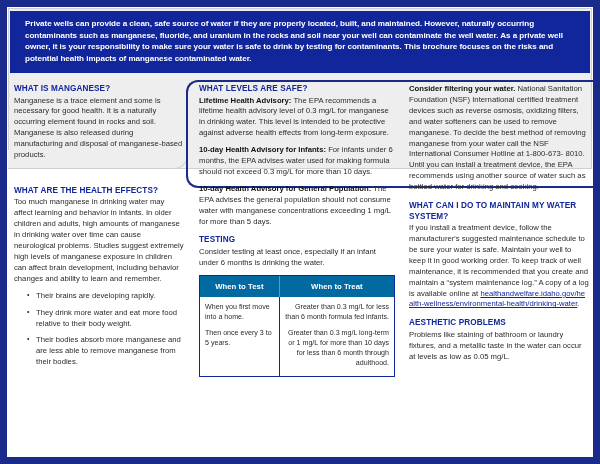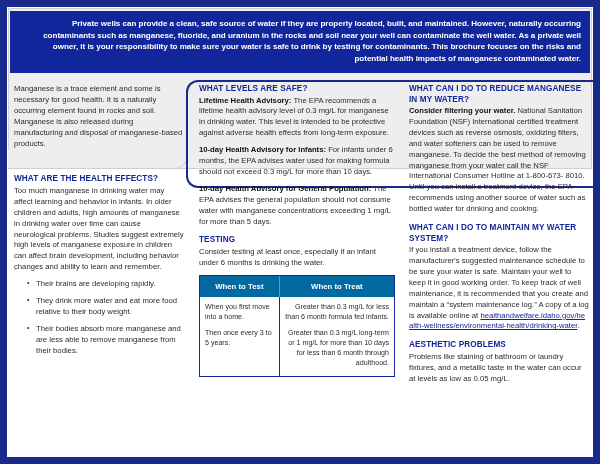--- a/index.html
+++ b/index.html
@@ -49,22 +49,21 @@
 
   
   .intro {
     position: absolute;
     left: 10px;
     top: 11px;
     width: 580px;
     height: 62px;
     background: #12269b;
     box-sizing: border-box;
-    padding: 7px 9px 0 9px;
-    text-align: right;
+    padding: 7px 9px 0 15px;
   }
   .intro p {
     margin: 0;
     color: #ffffff;
     font-size: 8.1px;
     line-height: 11.6px;
     font-weight: bold;
     letter-spacing: -0.05px;
   }
 
@@ -208,20 +207,21 @@
   <div class="grey-corner"></div>
   <div class="blue-bracket"></div>
 
   <div class="intro">
     <p>Private wells can provide a clean, safe source of water if they are properly located, built, and maintained. However, naturally occurring contaminants such as manganese, fluoride, and uranium in the rocks and soil near your well can contaminate the well water. As a private well owner, it is your responsibility to make sure your water is safe to drink by testing for contaminants. This brochure focuses on the risks and potential health impacts of manganese contaminated water.</p>
   </div>
 
   <div class="cols">
 
     <div class="col col-left">
+      <h2 class="sec">WHAT IS MANGANESE?</h2>
       <p class="body">Manganese is a trace element and some is necessary for good health. It is a naturally occurring element found in rocks and soil. Manganese is also released during manufacturing and disposal of manganese-based products.</p>
 
       <div style="height:19px"></div>
 
       <h2 class="sec">WHAT ARE THE HEALTH EFFECTS?</h2>
       <p class="body">Too much manganese in drinking water may affect learning and behavior in infants. In older children and adults, high amounts of manganese in drinking water over time can cause neurological problems. Studies suggest extremely high levels of manganese exposure in children can affect brain development, including behavior changes and ability to learn and remember.</p>
       <ul class="bullets">
         <li>Their brains are developing rapidly.</li>
         <li>They drink more water and eat more food relative to their body weight.</li>
         <li>Their bodies absorb more manganese and are less able to remove manganese from their bodies.</li>
@@ -258,21 +258,20 @@
                 <p>Greater than 0.3 mg/L for less than 6 month formula fed infants.</p>
                 <p>Greater than 0.3 mg/L long-term or 1 mg/L for more than 10 days for less than 6 month through adulthood.</p>
               </td>
             </tr>
           </tbody>
         </table>
       </div>
     </div>
 
     <div class="col col-right">
-      <h2 class="sec">WHAT CAN I DO TO REDUCE MANGANESE IN MY WATER?</h2>
       <p class="body"><b class="lead">Consider filtering your water.</b><span> National Sanitation Foundation (NSF) International certified treatment devices such as reverse osmosis, oxidizing filters, and water softeners can be used to remove manganese. To decide the best method of removing manganese from your water call the NSF International Consumer Hotline at 1-800-673- 8010. Until you can install a treatment device, the EPA recommends using another source of water such as bottled water for drinking and cooking.</span></p>
 
       <h2 class="sec" style="margin-top:8px">WHAT CAN I DO TO MAINTAIN MY WATER SYSTEM?</h2>
       <p class="body"><span>If you install a treatment device, follow the manufacturer's suggested maintenance schedule to be sure your water is safe. Maintain your well to keep it in good working order. To keep track of well maintenance, it is recommended that you create and maintain a “system maintenance log.” A copy of a log is available online at </span><a class="link" href="#">healthandwelfare.idaho.gov/health-wellness/environmental-health/drinking-water</a><span>.</span></p>
 
       <h2 class="sec" style="margin-top:8px">AESTHETIC PROBLEMS</h2>
       <p class="body">Problems like staining of bathroom or laundry fixtures, and a metallic taste in the water can occur at levels as low as 0.05 mg/L.</p>
     </div>
 
   </div>

